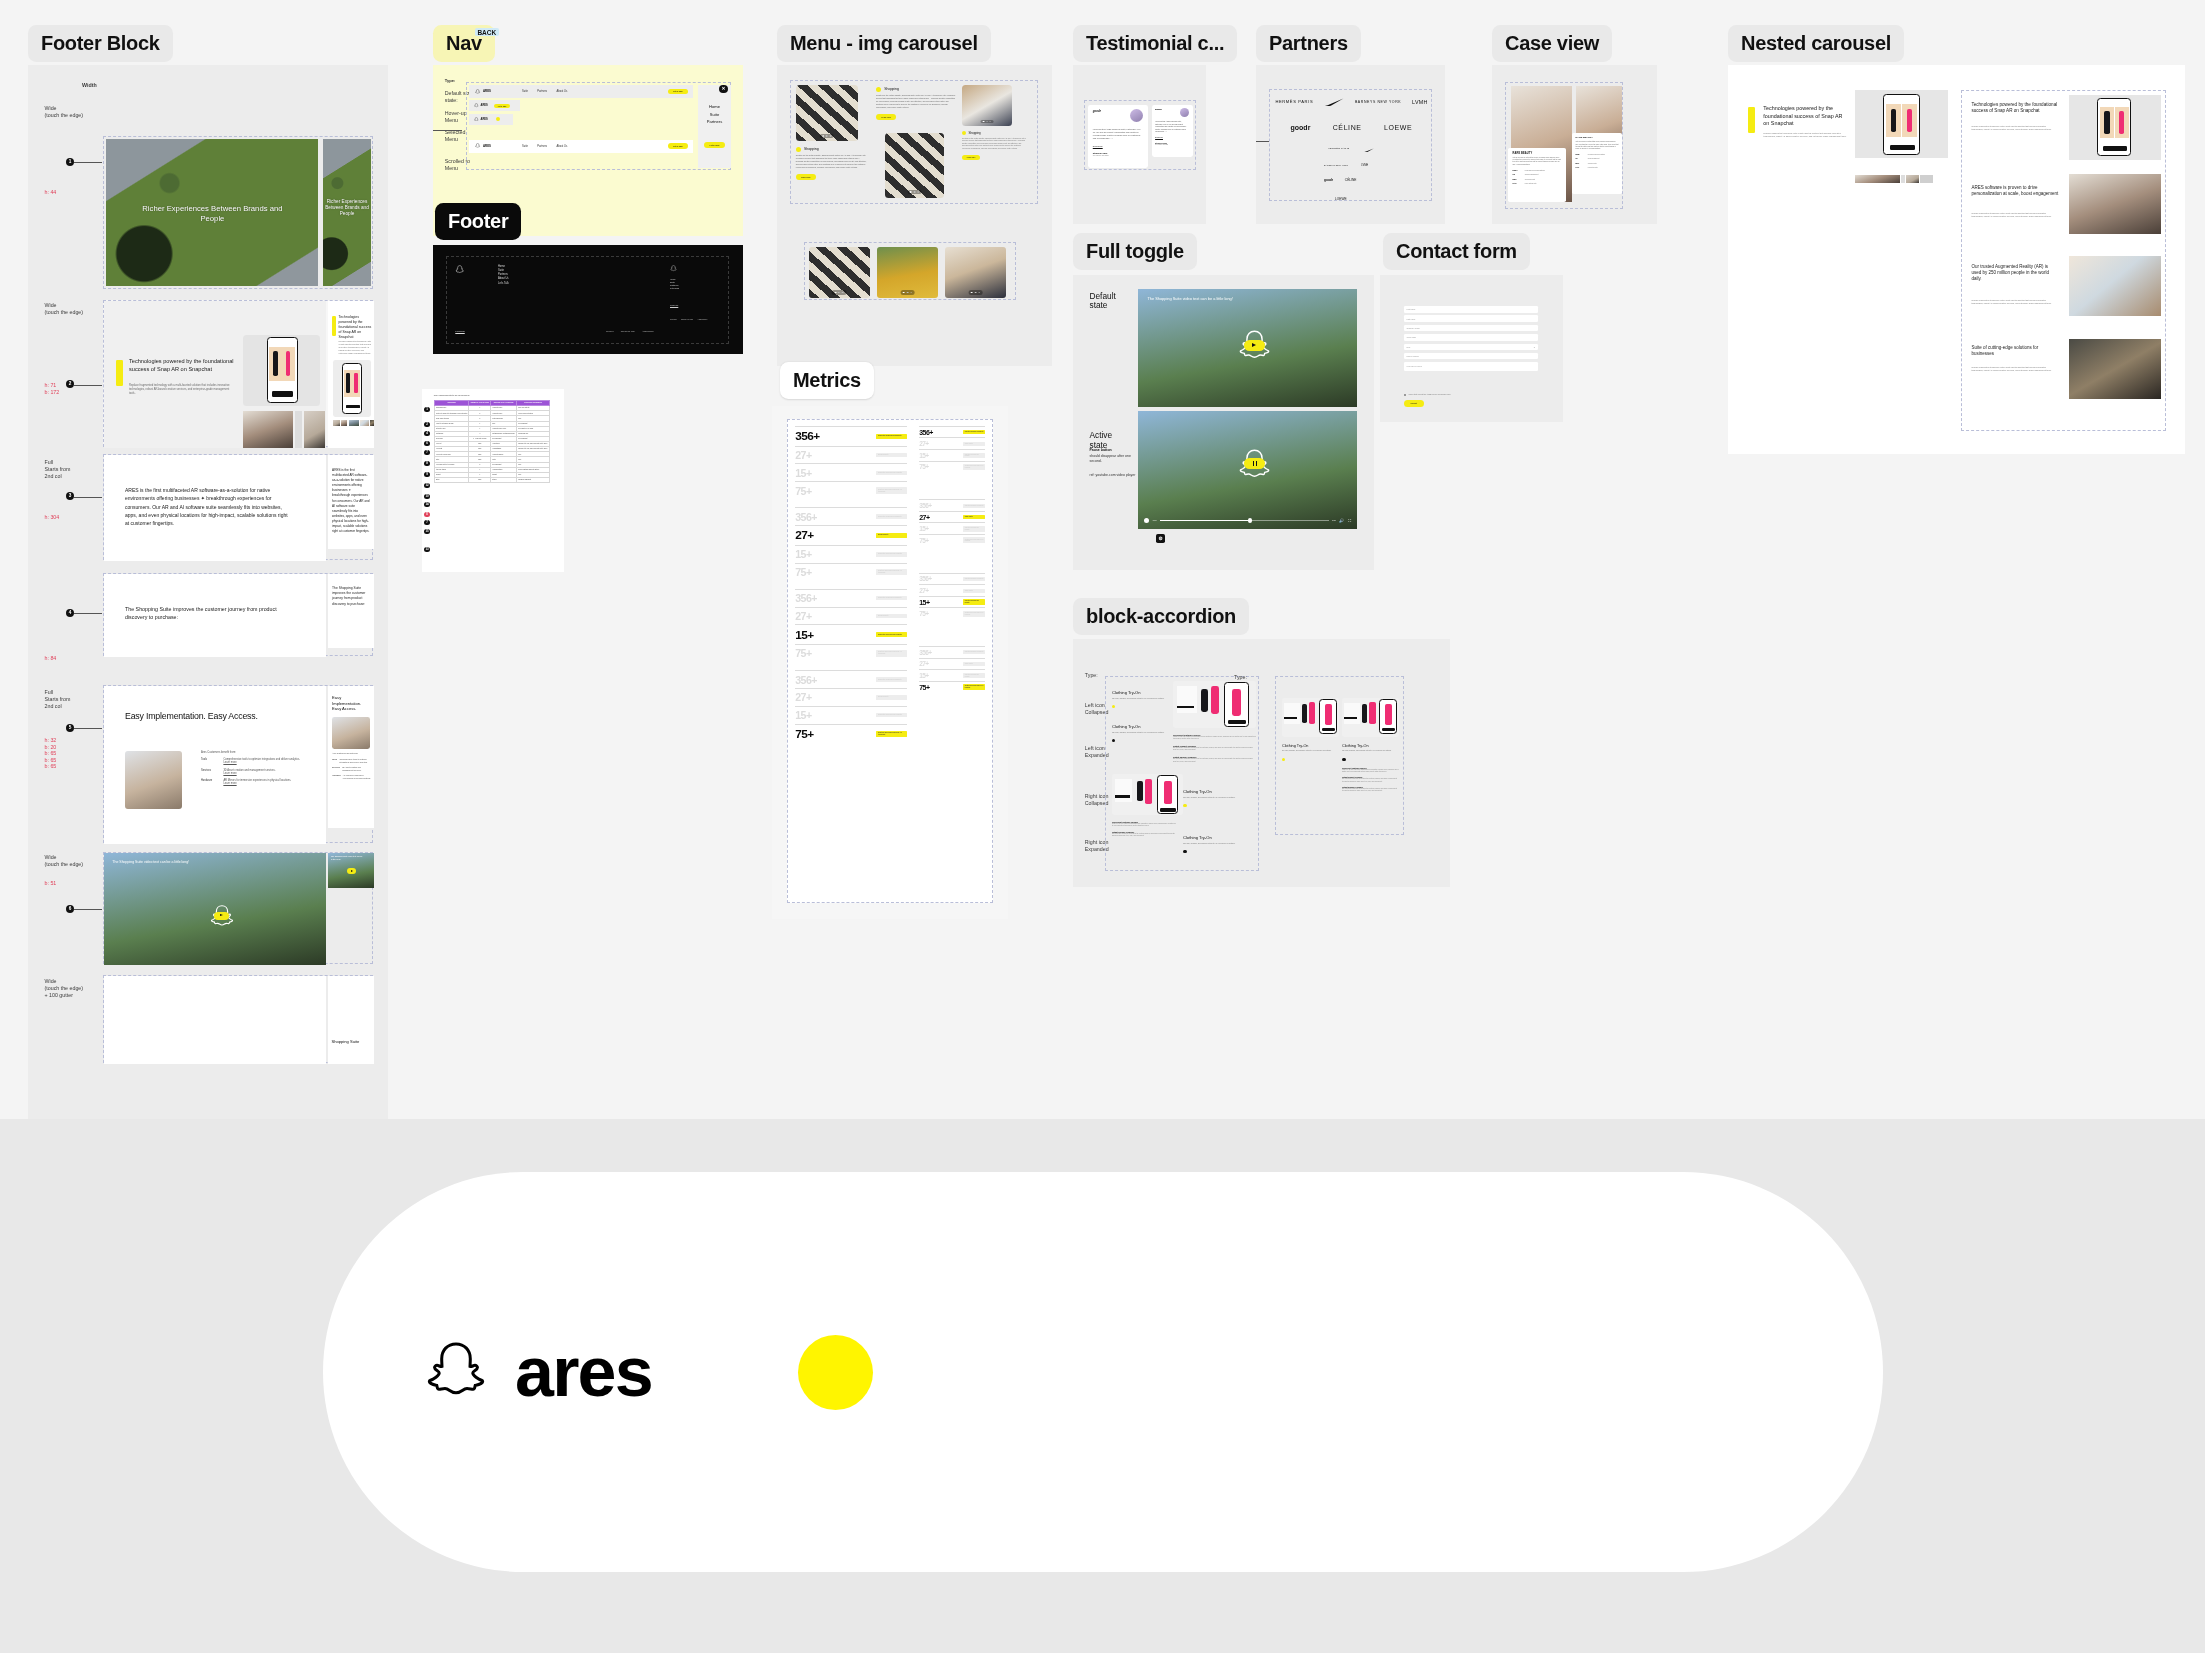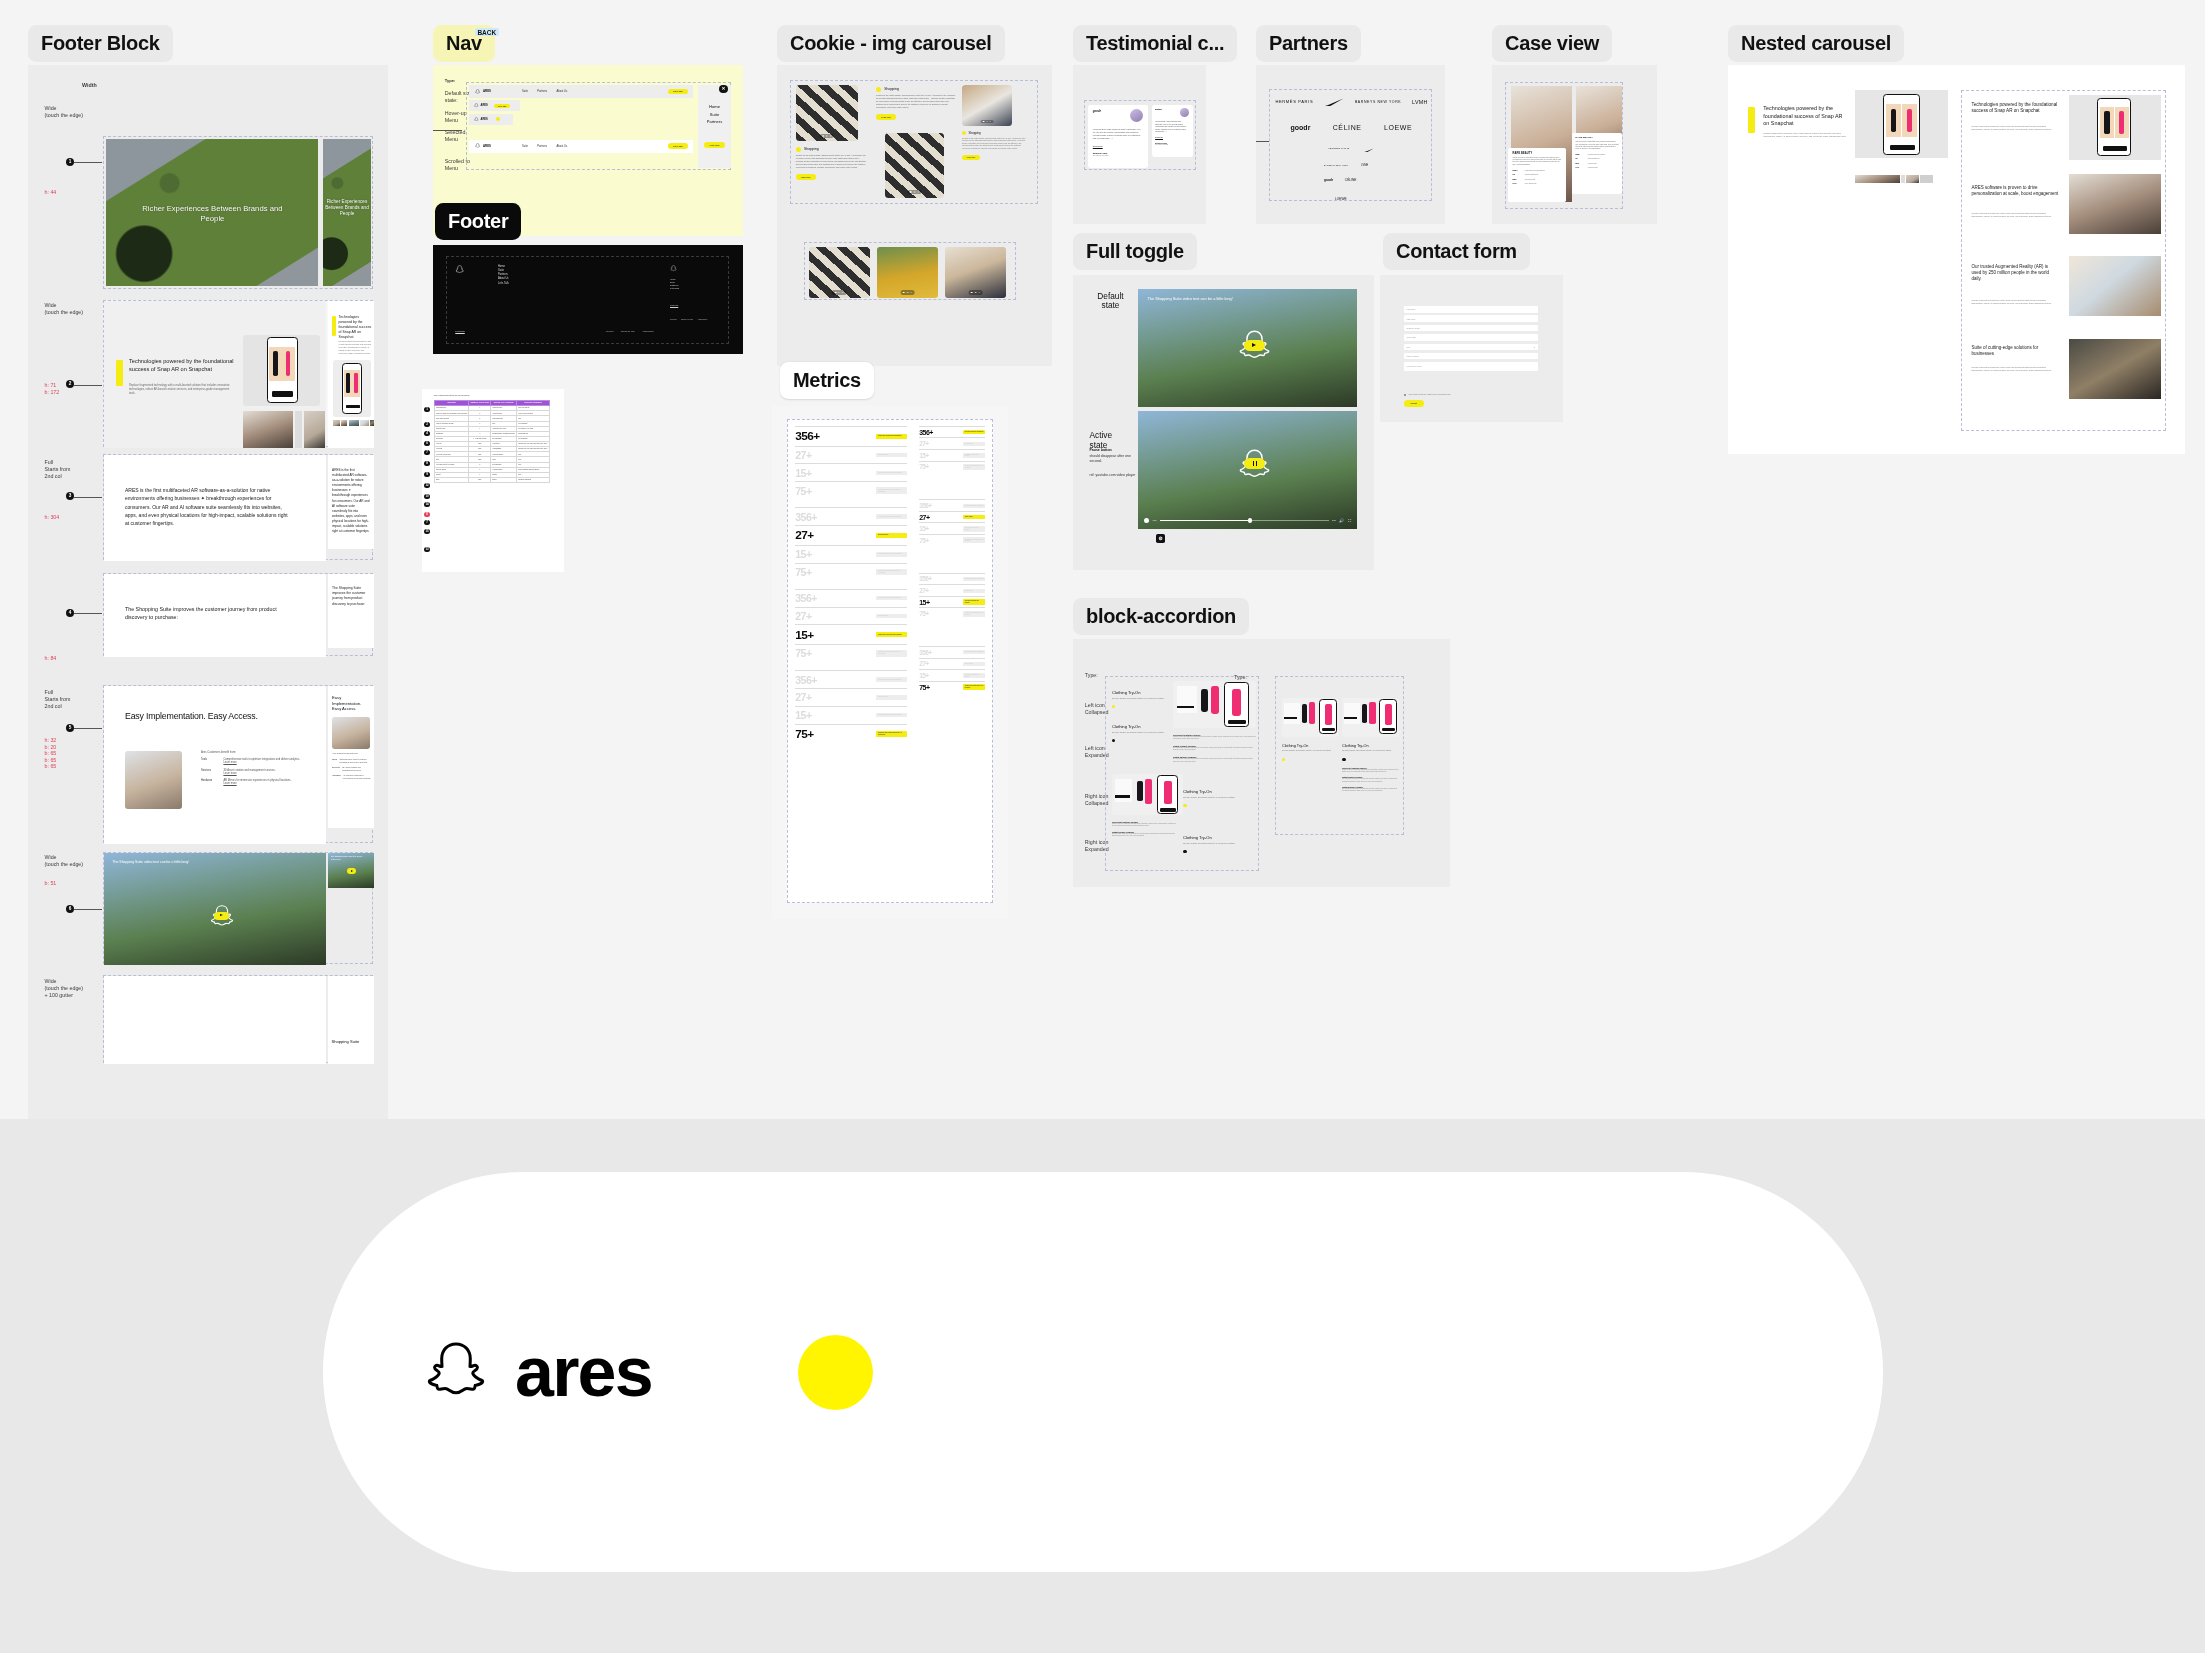--- a/index.html
+++ b/index.html
@@ -550,21 +550,21 @@
         <span class="badge" style="left: 2.4px; top: 94px; width: 5.3px; height: 5.3px; line-height: 5.3px; font-size: 2.9px;">12</span>
         <span class="badge" style="left: 2.4px; top: 105px; width: 5.3px; height: 5.3px; line-height: 5.3px; font-size: 2.9px;">10</span>
         <span class="badge" style="left: 2.4px; top: 113px; width: 5.3px; height: 5.3px; line-height: 5.3px; font-size: 2.9px;">14</span>
         <span class="badge pinkb" style="left: 2.4px; top: 123px; width: 5.3px; height: 5.3px; line-height: 5.3px; font-size: 2.9px;">X</span>
         <span class="badge" style="left: 2.4px; top: 131px; width: 5.3px; height: 5.3px; line-height: 5.3px; font-size: 2.9px;">7</span>
         <span class="badge" style="left: 2.4px; top: 140px; width: 5.3px; height: 5.3px; line-height: 5.3px; font-size: 2.9px;">15</span>
         <span class="badge" style="left: 2.4px; top: 158px; width: 5.3px; height: 5.3px; line-height: 5.3px; font-size: 2.9px;">13</span>
       </div>
   </div>
 
-  <div class="pill" style="left:777px; top:25px;">Cookie - img carousel</div>
+  <div class="pill" style="left:777px; top:25px;">Menu - img carousel</div>
   <div class="frame" style="left:777px; top:65px; width:275px; height:301px;">
     <div class="dashbox" style="position:absolute; left:13px; top:14.7px; width:248px; height:124px;">
       <div class="img-shoes" style="position:absolute; left:4.7px; top:4.7px; width:62px; height:56px; border-radius:3.5px;">
         <div style="position:absolute; left:50%; bottom:3.5px; transform:translateX(-50%); display:flex; gap:1.8px; background:rgba(0,0,0,.35); border-radius:3.5px; padding:1.2px 2.9px;">
           <span style="width:1.8px;height:1.8px;border-radius:50%;background:#fff;"></span>
             <span style="width:1.8px;height:1.8px;border-radius:50%;background:#bbb;"></span>
             <span style="width:1.8px;height:1.8px;border-radius:50%;background:#bbb;"></span>
         </div>
       </div>
       <div style="position:absolute; left:4.7px; top:66px; width:71px;">
@@ -953,21 +953,21 @@
       <div class="img-mirror" style="position:absolute; left:107px; top:165px; width:92px; height:60px;"></div>
 
       <div style="position:absolute; left:9.4px; top:254px; width:87px; font-size:4.5px; line-height:1.38; color:#1b1b1b;">Suite of cutting-edge solutions for businesses</div>
       <div style="position:absolute; left:9.4px; top:275px; width:87px; font-size:2px; line-height:1.55; color:#7b7b7b;">Replace fragmented technology with a multi-faceted solution that includes innovative technologies, robust AR-based creative services, and enterprise-grade management tools.</div>
       <div class="img-dark-duo" style="position:absolute; left:107px; top:248px; width:92px; height:60px;"></div>
     </div>
   </div>
 
   <div class="pill" style="left:1073px; top:233px;">Full toggle</div>
   <div class="frame" style="left:1073px; top:275px; width:301px; height:295px;">
-    <div style="position:absolute; left:16.5px; top:16.5px; width:42px; font-size:8.3px; line-height:1.2; color:#111;text-align:center;">Default state</div>
+    <div style="position:absolute; left:16.5px; top:16.5px; width:42px; font-size:8.3px; line-height:1.2; color:#111;">Default state</div>
     <div style="position:absolute; left:16.5px; top:156px; width:42px; font-size:8.3px; line-height:1.2; color:#111;">Active state</div>
     <div style="position:absolute; left:16.5px; top:173px; width:47px; font-size:3.5px; font-weight:700; color:#111;">Pause button</div>
     <div style="position:absolute; left:16.5px; top:179px; width:47px; font-size:3.5px; line-height:1.35; color:#333;">should disappear after one second.</div>
     <div style="position:absolute; left:16.5px; top:198px; width:47px; font-size:3.5px; line-height:1.35; color:#333;">ref: youtube.com video player</div>
 
     <div class="img-sky" style="position:absolute; left:65px; top:14px; width:219px; height:118px;">
       <div style="position:absolute; left:9.4px; top:7px; width:94px; font-size:3.9px; line-height:1.4; color:#fff;">The Shopping Suite video text can be a little long!</div>
       <svg class="ghost" style="position:absolute; left: 99px; top:40px;" width="35" height="35" viewBox="0 0 24 24">
         <path d="M12 1.6c3.1 0 5.2 2.3 5.2 5.4 0 1.2-.1 2.2-.1 2.8.5.2 1.2-.4 1.8-.4.5 0 .9.4.9.8 0 .9-1.7 1.2-1.7 2 0 .9 2.1 2.3 3.2 2.6.3.1.4.3.4.5 0 .6-1.6 1.2-2.7 1.4-.2.5-.1 1.4-.8 1.4-.6 0-1.3-.3-2.2-.3-1.5 0-2 1.6-4 1.6s-2.5-1.6-4-1.6c-.9 0-1.6.3-2.2.3-.7 0-.6-.9-.8-1.4-1.1-.2-2.7-.8-2.7-1.4 0-.2.1-.4.4-.5 1.1-.3 3.2-1.7 3.2-2.6 0-.8-1.7-1.1-1.7-2 0-.4.4-.8.9-.8.6 0 1.3.6 1.8.4 0-.6-.1-1.6-.1-2.8 0-3.1 2.1-5.4 5.2-5.4z" fill="none" stroke="#fff" stroke-width="1"></path>
       </svg>

